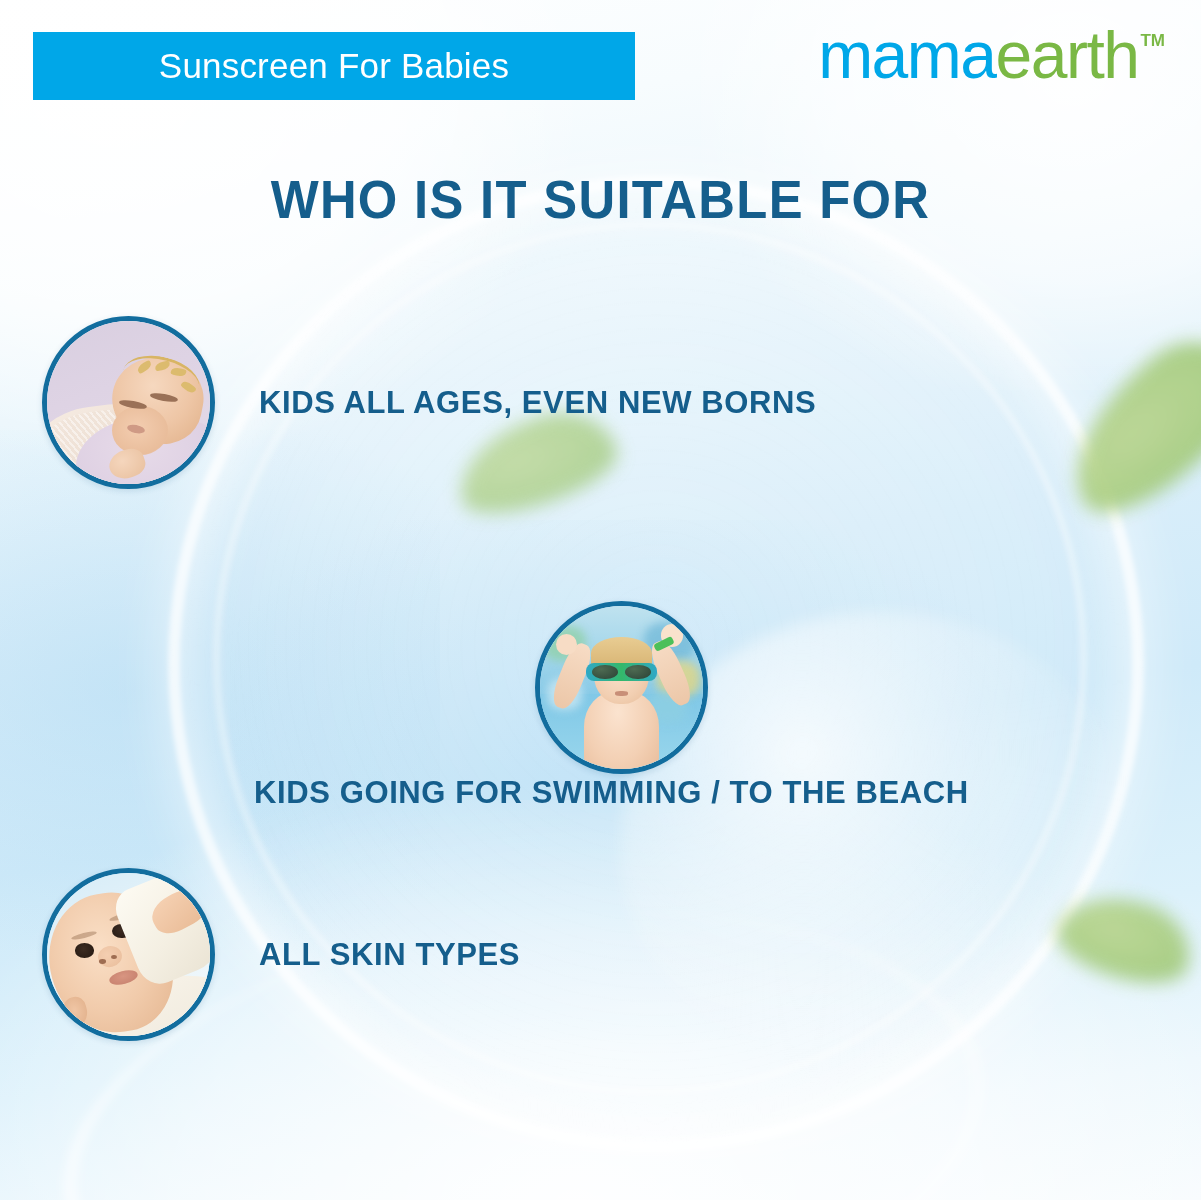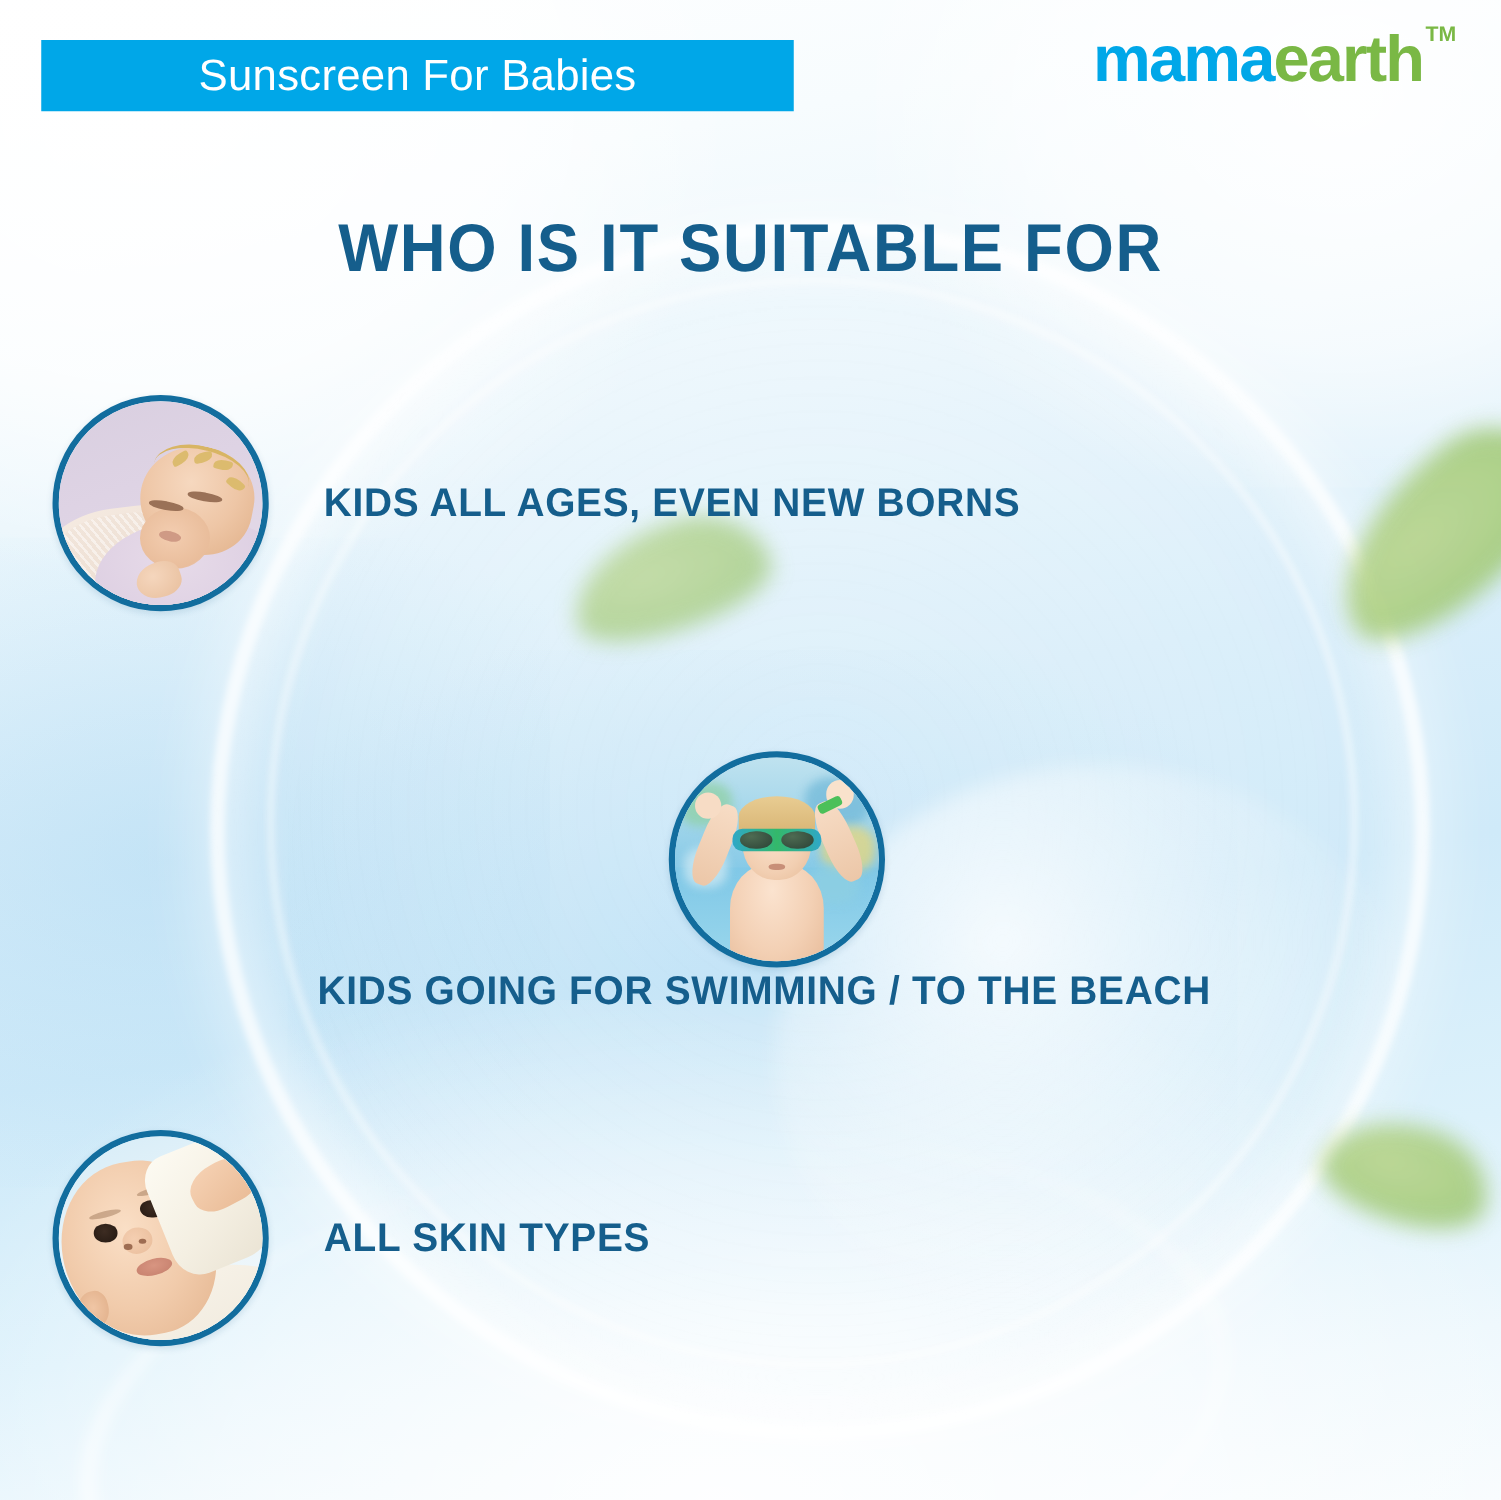--- a/index.html
+++ b/index.html
@@ -136,21 +136,21 @@
     border-radius: 58% 42% 52% 48% / 66% 62% 38% 34%;
     transform: rotate(18deg);
   }
 
   
   .title-banner {
     position: absolute;
     left: 33px;
     top: 32px;
     width: 602px;
-    height: 57px;
+    height: 68px;
     background: #00a7e8;
     display: flex;
     align-items: center;
     justify-content: center;
   }
   .title-banner .title-text {
     color: #ffffff;
     font-size: 35px;
     font-weight: 400;
     letter-spacing: 0.2px;
@@ -159,22 +159,22 @@
 
   .brand {
     position: absolute;
     right: 38px;
     top: 22px;
     line-height: 1;
     white-space: nowrap;
   }
   .brand .logo-mama,
   .brand .logo-earth {
-    font-size: 52px;
-    font-weight: 700;
+    font-size: 66px;
+    font-weight: 400;
     letter-spacing: -1.5px;
   }
   .brand .logo-mama { color: #00a7e8; }
   .brand .logo-earth { color: #7ab845; }
   .brand .logo-tm {
     color: #7ab845;
     font-size: 17px;
     font-weight: 700;
     vertical-align: super;
     position: relative;
@@ -201,21 +201,21 @@
 
   .row {
     position: absolute;
     left: 0;
     width: 1201px;
     display: flex;
     align-items: center;
   }
   .row-1 { top: 316px; }
   .row-2 { top: 601px; flex-direction: column; }
-  .row-3 { top: 904px; }
+  .row-3 { top: 868px; }
 
   .photo {
     position: relative;
     flex: 0 0 auto;
     margin-left: 42px;
     width: 173px;
     height: 173px;
     border-radius: 50%;
     border: 5px solid #126d9e;
     overflow: hidden;

